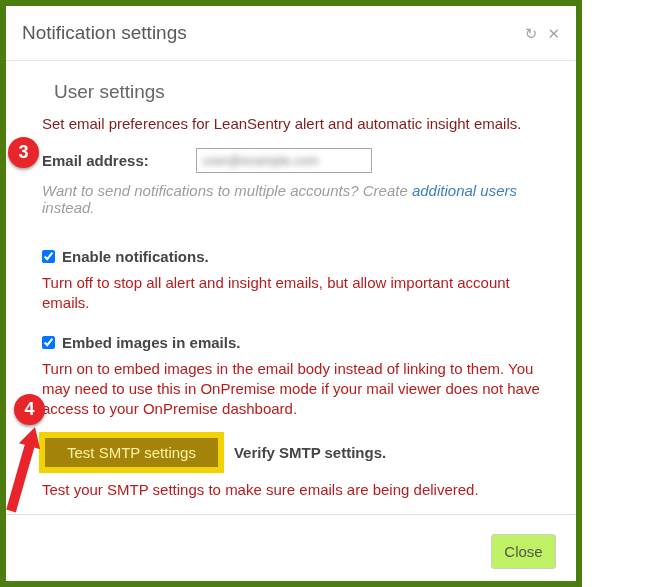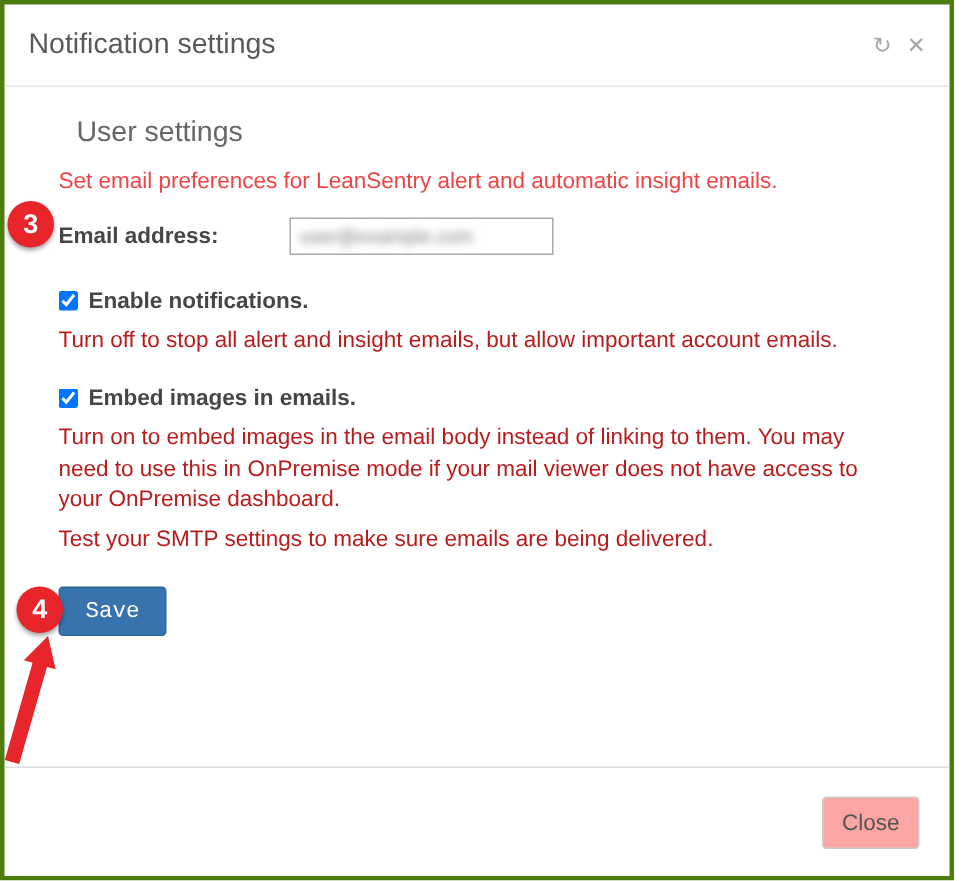--- a/index.html
+++ b/index.html
@@ -1,24 +1,24 @@
 <!DOCTYPE html>
 <html><head>
 <meta charset="utf-8">
 <style>
   * { margin: 0; padding: 0; box-sizing: border-box; }
   html, body { background: #fff; }
   body { font-family: "Liberation Sans", "DejaVu Sans", sans-serif; }
 
   .dialog {
     position: relative;
-    width: 636px;
+    width: 582px;
     height: 587px;
     background: #fff;
-    border: 3px solid #4d7c0f;
+    border: 6px solid #4d7c0f;
     overflow: hidden;
   }
 
   
   .dialog-header {
     height: 55px;
     border-bottom: 1px solid #e5e5e5;
     display: flex;
     align-items: center;
     justify-content: space-between;
@@ -46,21 +46,21 @@
   }
   .section-heading {
     font-size: 19px;
     font-weight: 400;
     color: #666;
     margin-left: 12px;
   }
   .intro-text {
     margin-top: 10px;
     font-size: 15px;
-    color: #ef4444;
+    color: #7f1d1d;
     line-height: 1.4;
   }
 
   .email-row {
     margin-top: 14px;
     display: flex;
     align-items: center;
     gap: 39px;
   }
   .field-label {
@@ -112,21 +112,21 @@
     font-size: 15px;
     font-weight: 700;
     color: #464646;
   }
   .help-text {
     margin-top: 8px;
     font-size: 15px;
     color: #b91c1c;
     line-height: 1.35;
   }
-  .mt22 { margin-top: 22px; }
+  .mt22 { margin-top: 32px; }
   .mt28 { margin-top: 20px; }
   .w580 { max-width: 580px; }
 
   
   .smtp-row {
     margin-top: 13px;
     display: flex;
     align-items: center;
     margin-left: -3px;
   }
@@ -170,21 +170,21 @@
     height: 78px;
     border-top: 1px solid #dddddd;
     position: relative;
   }
   .close-button {
     position: absolute;
     top: 19px;
     right: 20px;
     width: 65px;
     height: 35px;
-    background: #fca5a5;
+    background: #bef264;
     border: 1px solid #ccc;
     border-radius: 3px;
     color: #555;
     font-size: 15px;
     cursor: pointer;
     font-family: "Liberation Sans", "DejaVu Sans", sans-serif;
   }
 
   
   .step-badge {
@@ -231,33 +231,40 @@
 
     <p class="intro-text">Set email preferences for LeanSentry alert and automatic insight emails.</p>
 
     <div class="email-row">
       <span class="field-label">Email address:</span>
       <div class="email-input">
         <span class="blurred-value">user@example.com</span>
       </div>
     </div>
 
+    <p class="note-text"><span>Want to send notifications to multiple accounts? Create </span><a href="#">additional users</a><span> instead.</span></p>
 
     <div class="check-row mt22">
       <input type="checkbox" checked="" style="">
       <span class="check-label">Enable notifications.</span>
     </div>
     <p class="help-text">Turn off to stop all alert and insight emails, but allow important account emails.</p>
 
     <div class="check-row mt28">
       <input type="checkbox" checked="" style="">
       <span class="check-label">Embed images in emails.</span>
     </div>
     <p class="help-text w580">Turn on to embed images in the email body instead of linking to them. You may need to use this in OnPremise mode if your mail viewer does not have access to your OnPremise dashboard.</p>
 
+    <div class="smtp-row">
+      <span class="yellow-highlight">
+        <button class="test-smtp-button">Test SMTP settings</button>
+      </span>
+      <span class="verify-label">Verify SMTP settings.</span>
+    </div>
     <p class="help-text smtp-help">Test your SMTP settings to make sure emails are being delivered.</p>
 
     <button class="save-button">Save</button>
 
   </div>
 
   <div class="dialog-footer">
     <button class="close-button">Close</button>
   </div>
 

